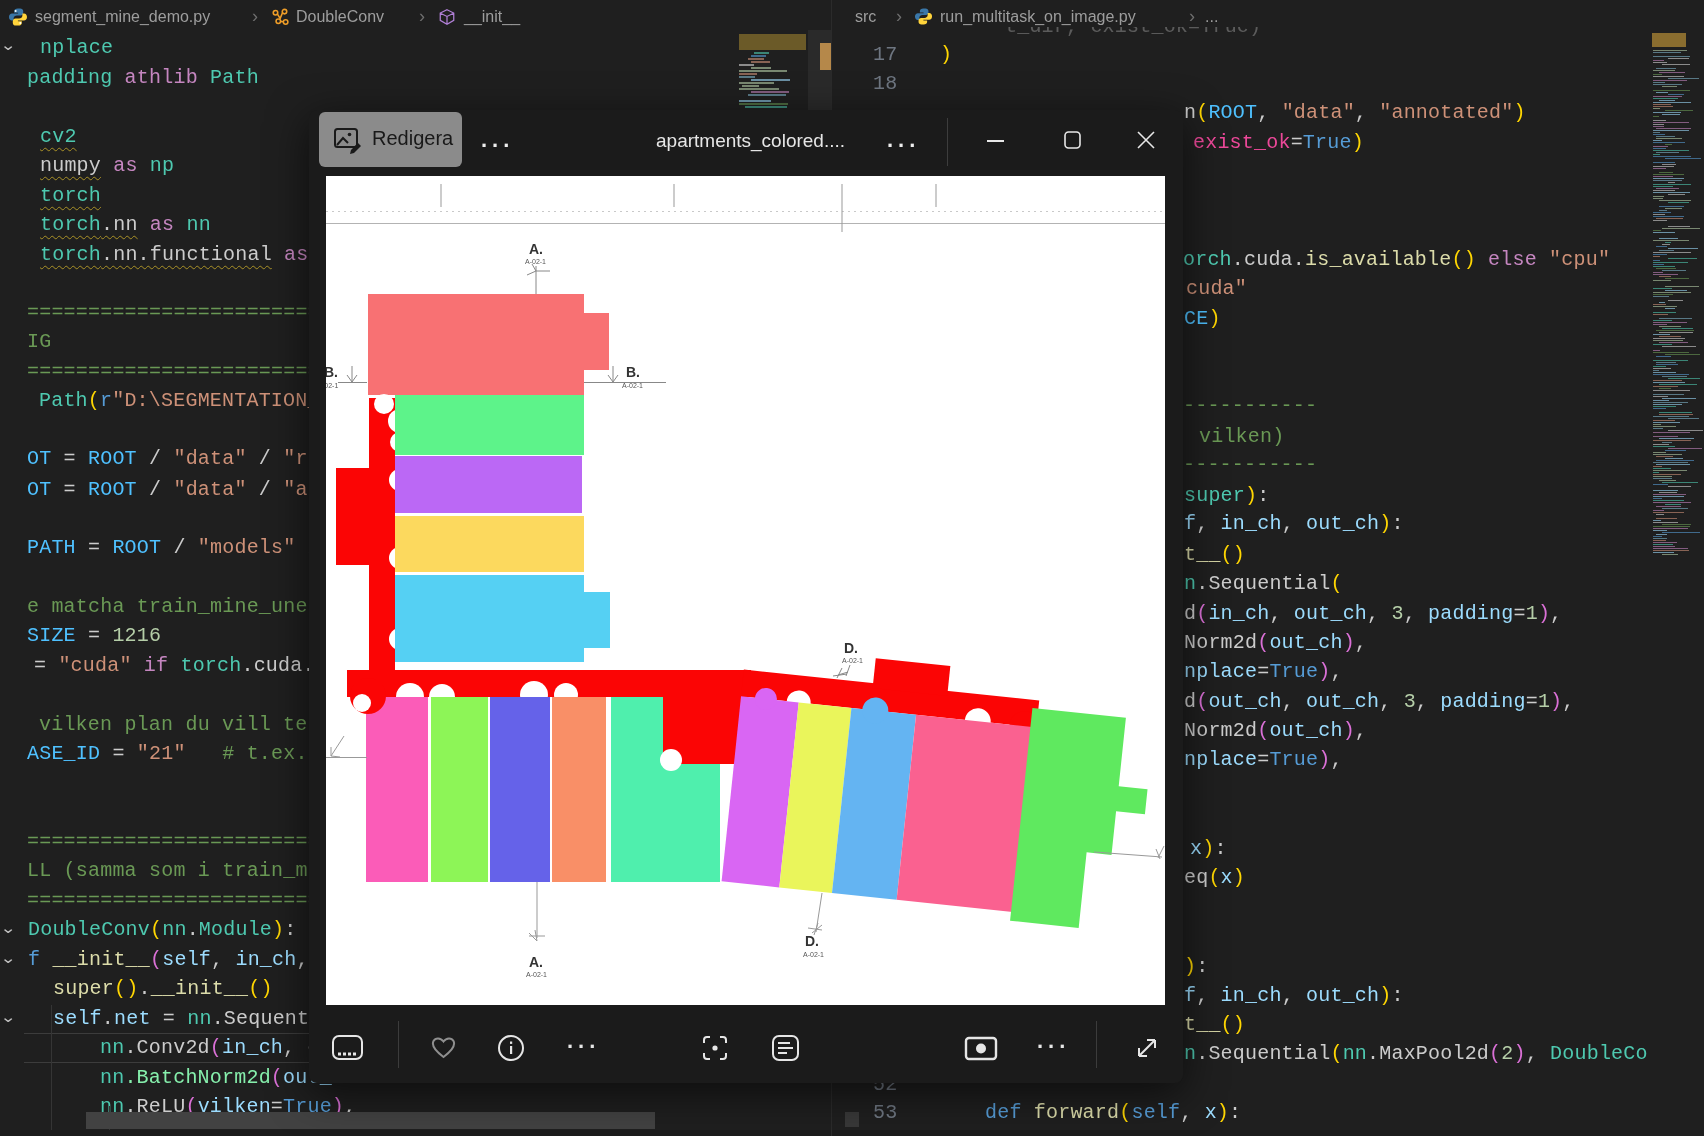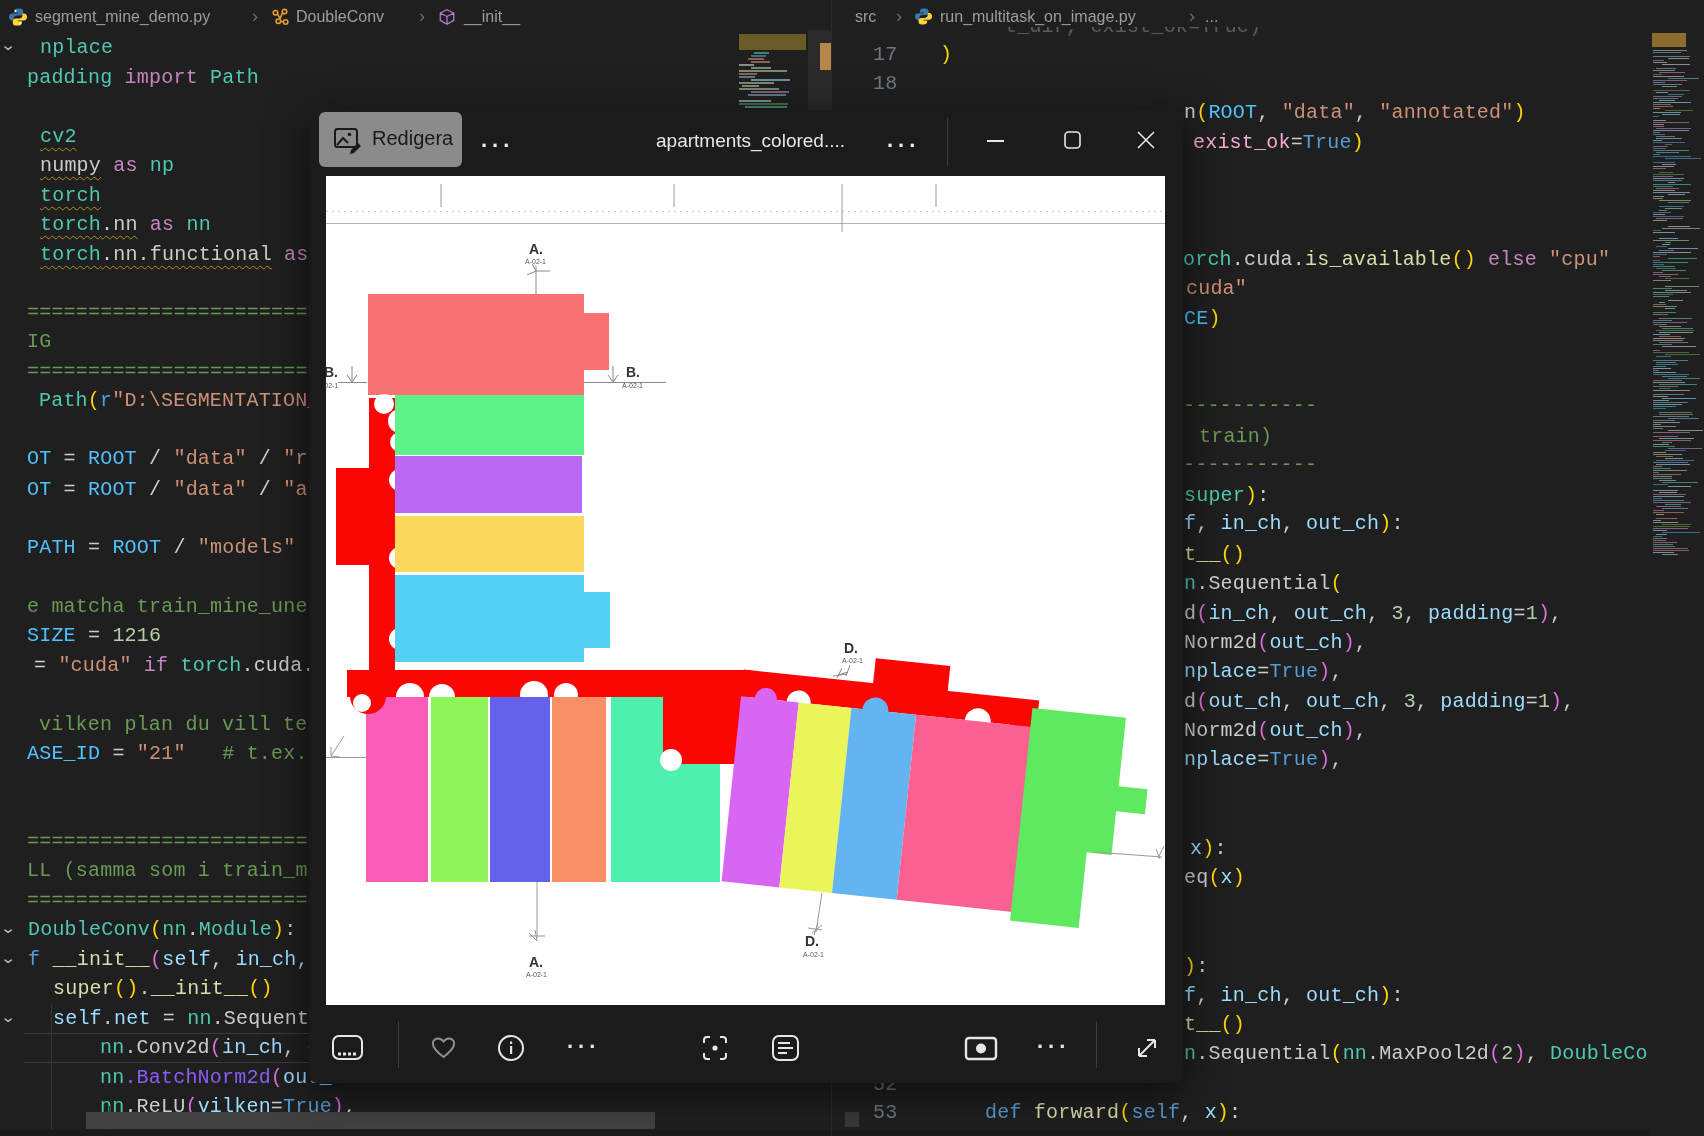--- a/index.html
+++ b/index.html
@@ -30,21 +30,21 @@
   </g>
 </svg>
 <div class="bc" style="left:296px">DoubleConv</div>
 <div class="bc" style="left:419px;color:#6e6e6e;font-size:18px">›</div>
 <svg class="abs" style="left:438px;top:8px" width="18" height="18" viewBox="0 0 16 16">
   <path fill="none" stroke="#B180D7" stroke-width="1.1" d="M8 1.6 14 4.5v6.5L8 14.4 2 11V4.5zM2.2 4.7 8 7.5l5.8-2.8M8 7.5v6.5"></path>
 </svg>
 <div class="bc" style="left:464px">__init__</div>
 
 <div class="cl" style="left:40px;top:33px"><span style="color:#4EC9B0">nplace</span></div>
-<div class="cl" style="left:27px;top:63px"><span style="color:#4EC9B0">padding</span><span style="color:#C586C0"> import </span><span style="color:#4EC9B0">Path</span></div>
+<div class="cl" style="left:27px;top:63px"><span style="color:#4EC9B0">padding</span><span style="color:#C586C0"> athlib </span><span style="color:#4EC9B0">Path</span></div>
 <div class="cl" style="left:40px;top:122px"><span style="color:#4EC9B0" class="sq">cv2</span></div>
 <div class="cl" style="left:40px;top:151px"><span style="color:#cccccc" class="sq">numpy</span><span style="color:#C586C0"> as </span><span style="color:#4EC9B0">np</span></div>
 <div class="cl" style="left:40px;top:181px"><span style="color:#4EC9B0" class="sq">torch</span></div>
 <div class="cl" style="left:40px;top:210px"><span style="color:#4EC9B0" class="sq">torch</span><span style="color:#cccccc" class="sq">.nn</span><span style="color:#C586C0"> as </span><span style="color:#4EC9B0">nn</span></div>
 <div class="cl" style="left:40px;top:240px"><span style="color:#4EC9B0" class="sq">torch</span><span style="color:#cccccc" class="sq">.nn.functional</span><span style="color:#C586C0"> as</span></div>
 <div class="cl" style="left:27px;top:298px"><span style="color:#6A9955">========================</span></div>
 <div class="cl" style="left:27px;top:327px"><span style="color:#6A9955">IG</span></div>
 <div class="cl" style="left:27px;top:357px"><span style="color:#6A9955">========================</span></div>
 <div class="cl" style="left:39px;top:386px"><span style="color:#4EC9B0">Path</span><span style="color:#FFD602">(</span><span style="color:#569CD6">r</span><span style="color:#CE9178">"D:\SEGMENTATION_</span></div>
 <div class="cl" style="left:27px;top:444px"><span style="color:#4FC1FF">OT</span><span style="color:#cccccc"> = </span><span style="color:#4FC1FF">ROOT</span><span style="color:#cccccc"> / </span><span style="color:#CE9178">"data"</span><span style="color:#cccccc"> / </span><span style="color:#CE9178">"ra</span></div>
@@ -56,21 +56,21 @@
 <div class="cl" style="left:39px;top:710px"><span style="color:#6A9955">vilken plan du vill tes</span></div>
 <div class="cl" style="left:27px;top:739px"><span style="color:#4FC1FF">ASE_ID</span><span style="color:#cccccc"> = </span><span style="color:#CE9178">"21"</span><span style="color:#cccccc">&nbsp;&nbsp;&nbsp;</span><span style="color:#6A9955"># t.ex.</span></div>
 <div class="cl" style="left:27px;top:827px"><span style="color:#6A9955">========================</span></div>
 <div class="cl" style="left:27px;top:856px"><span style="color:#6A9955">LL (samma som i train_mi</span></div>
 <div class="cl" style="left:27px;top:886px"><span style="color:#6A9955">========================</span></div>
 <div class="cl" style="left:28px;top:915px"><span style="color:#4EC9B0">DoubleConv</span><span style="color:#FFD602">(</span><span style="color:#4EC9B0">nn</span><span style="color:#cccccc">.</span><span style="color:#4EC9B0">Module</span><span style="color:#FFD602">)</span><span style="color:#cccccc">:</span></div>
 <div class="cl" style="left:28px;top:945px"><span style="color:#569CD6">f </span><span style="color:#DCDCAA">__init__</span><span style="color:#DA70D6">(</span><span style="color:#9CDCFE">self</span><span style="color:#cccccc">, </span><span style="color:#9CDCFE">in_ch</span><span style="color:#cccccc">,</span></div>
 <div class="cl" style="left:53px;top:974px"><span style="color:#DCDCAA">super</span><span style="color:#FFD602">()</span><span style="color:#cccccc">.</span><span style="color:#DCDCAA">__init__</span><span style="color:#FFD602">()</span></div>
 <div class="cl" style="left:53px;top:1004px"><span style="color:#9CDCFE">self</span><span style="color:#cccccc">.</span><span style="color:#9CDCFE">net</span><span style="color:#cccccc"> = </span><span style="color:#4EC9B0">nn</span><span style="color:#cccccc">.Sequenti</span></div>
 <div class="cl" style="left:100px;top:1033px"><span style="color:#4EC9B0">nn</span><span style="color:#cccccc">.Conv2d</span><span style="color:#DA70D6">(</span><span style="color:#9CDCFE">in_ch</span><span style="color:#cccccc">, o</span></div>
-<div class="cl" style="left:100px;top:1063px"><span style="color:#4EC9B0">nn</span><span style="color:#8b5cf6">.BatchNorm2d</span><span style="color:#DA70D6">(</span><span style="color:#9CDCFE">out_</span></div>
+<div class="cl" style="left:100px;top:1063px"><span style="color:#4EC9B0">nn</span><span style="color:#86efac">.BatchNorm2d</span><span style="color:#DA70D6">(</span><span style="color:#9CDCFE">out_</span></div>
 <div class="cl" style="left:100px;top:1092px"><span style="color:#4EC9B0">nn</span><span style="color:#cccccc">.ReLU</span><span style="color:#DA70D6">(</span><span style="color:#9CDCFE">vilken</span><span style="color:#cccccc">=</span><span style="color:#569CD6">True</span><span style="color:#DA70D6">)</span><span style="color:#cccccc">,</span></div>
 
 <div class="abs" style="left:2px;top:36px;color:#c5c5c5;font-family:'Liberation Sans';font-size:15px;transform:scaleX(1.3)">⌄</div>
 <div class="abs" style="left:2px;top:919px;color:#c5c5c5;font-family:'Liberation Sans';font-size:15px;transform:scaleX(1.3)">⌄</div>
 <div class="abs" style="left:2px;top:949px;color:#c5c5c5;font-family:'Liberation Sans';font-size:15px;transform:scaleX(1.3)">⌄</div>
 <div class="abs" style="left:2px;top:1008px;color:#c5c5c5;font-family:'Liberation Sans';font-size:15px;transform:scaleX(1.3)">⌄</div>
 
 <div class="abs" style="left:24px;top:1033px;width:713px;height:1px;background:#3c3c3c"></div>
 <div class="abs" style="left:24px;top:1062px;width:713px;height:1px;background:#3c3c3c"></div>
 
@@ -119,26 +119,26 @@
 
 <div class="abs" style="left:1005px;top:27px;width:560px;height:11px;overflow:hidden;opacity:.35">
   <div class="cl" style="left:0;top:-15px"><span style="color:#cccccc">t_dir, exist_ok=True)</span></div>
 </div>
 
 <div class="abs" style="left:0;top:0;width:1650px;height:1136px;overflow:hidden;pointer-events:none">
 <div class="cl" style="left:873px;top:40px"><span style="color:#6e7681">17</span></div>
 <div class="cl" style="left:940px;top:40px"><span style="color:#FFD602">)</span></div>
 <div class="cl" style="left:873px;top:69px"><span style="color:#6e7681">18</span></div>
 <div class="cl" style="left:1184px;top:98px"><span style="color:#cccccc">n</span><span style="color:#FFD602">(</span><span style="color:#4FC1FF">ROOT</span><span style="color:#cccccc">, </span><span style="color:#CE9178">"data"</span><span style="color:#cccccc">, </span><span style="color:#CE9178">"annotated"</span><span style="color:#FFD602">)</span></div>
-<div class="cl" style="left:1193px;top:128px"><span style="color:#f9a8d4">exist_ok</span><span style="color:#cccccc">=</span><span style="color:#569CD6">True</span><span style="color:#FFD602">)</span></div>
+<div class="cl" style="left:1193px;top:128px"><span style="color:#ec4899">exist_ok</span><span style="color:#cccccc">=</span><span style="color:#569CD6">True</span><span style="color:#FFD602">)</span></div>
 <div class="cl" style="left:1183px;top:245px"><span style="color:#4EC9B0">orch</span><span style="color:#cccccc">.cuda.</span><span style="color:#DCDCAA">is_available</span><span style="color:#FFD602">()</span><span style="color:#cccccc"> </span><span style="color:#C586C0">else</span><span style="color:#cccccc"> </span><span style="color:#CE9178">"cpu"</span></div>
 <div class="cl" style="left:1186px;top:274px"><span style="color:#CE9178">cuda"</span></div>
 <div class="cl" style="left:1184px;top:304px"><span style="color:#4FC1FF">CE</span><span style="color:#FFD602">)</span></div>
 <div class="cl" style="left:1183px;top:391px"><span style="color:#6A9955">-----------</span></div>
-<div class="cl" style="left:1199px;top:422px"><span style="color:#6A9955">train)</span></div>
+<div class="cl" style="left:1199px;top:422px"><span style="color:#6A9955">vilken)</span></div>
 <div class="cl" style="left:1183px;top:450px"><span style="color:#6A9955">-----------</span></div>
 <div class="cl" style="left:1184px;top:481px"><span style="color:#4EC9B0">super</span><span style="color:#FFD602">)</span><span style="color:#cccccc">:</span></div>
 <div class="cl" style="left:1184px;top:509px"><span style="color:#9CDCFE">f</span><span style="color:#cccccc">, </span><span style="color:#9CDCFE">in_ch</span><span style="color:#cccccc">, </span><span style="color:#9CDCFE">out_ch</span><span style="color:#FFD602">)</span><span style="color:#cccccc">:</span></div>
 <div class="cl" style="left:1184px;top:540px"><span style="color:#DCDCAA">t__</span><span style="color:#FFD602">()</span></div>
 <div class="cl" style="left:1184px;top:569px"><span style="color:#4EC9B0">n</span><span style="color:#cccccc">.Sequential</span><span style="color:#FFD602">(</span></div>
 <div class="cl" style="left:1184px;top:599px"><span style="color:#cccccc">d</span><span style="color:#DA70D6">(</span><span style="color:#9CDCFE">in_ch</span><span style="color:#cccccc">, </span><span style="color:#9CDCFE">out_ch</span><span style="color:#cccccc">, </span><span style="color:#B5CEA8">3</span><span style="color:#cccccc">, </span><span style="color:#9CDCFE">padding</span><span style="color:#cccccc">=</span><span style="color:#B5CEA8">1</span><span style="color:#DA70D6">)</span><span style="color:#cccccc">,</span></div>
 <div class="cl" style="left:1184px;top:628px"><span style="color:#cccccc">Norm2d</span><span style="color:#DA70D6">(</span><span style="color:#9CDCFE">out_ch</span><span style="color:#DA70D6">)</span><span style="color:#cccccc">,</span></div>
 <div class="cl" style="left:1184px;top:657px"><span style="color:#9CDCFE">nplace</span><span style="color:#cccccc">=</span><span style="color:#569CD6">True</span><span style="color:#DA70D6">)</span><span style="color:#cccccc">,</span></div>
 <div class="cl" style="left:1184px;top:687px"><span style="color:#cccccc">d</span><span style="color:#DA70D6">(</span><span style="color:#9CDCFE">out_ch</span><span style="color:#cccccc">, </span><span style="color:#9CDCFE">out_ch</span><span style="color:#cccccc">, </span><span style="color:#B5CEA8">3</span><span style="color:#cccccc">, </span><span style="color:#9CDCFE">padding</span><span style="color:#cccccc">=</span><span style="color:#B5CEA8">1</span><span style="color:#DA70D6">)</span><span style="color:#cccccc">,</span></div>
 <div class="cl" style="left:1184px;top:716px"><span style="color:#cccccc">Norm2d</span><span style="color:#DA70D6">(</span><span style="color:#9CDCFE">out_ch</span><span style="color:#DA70D6">)</span><span style="color:#cccccc">,</span></div>

